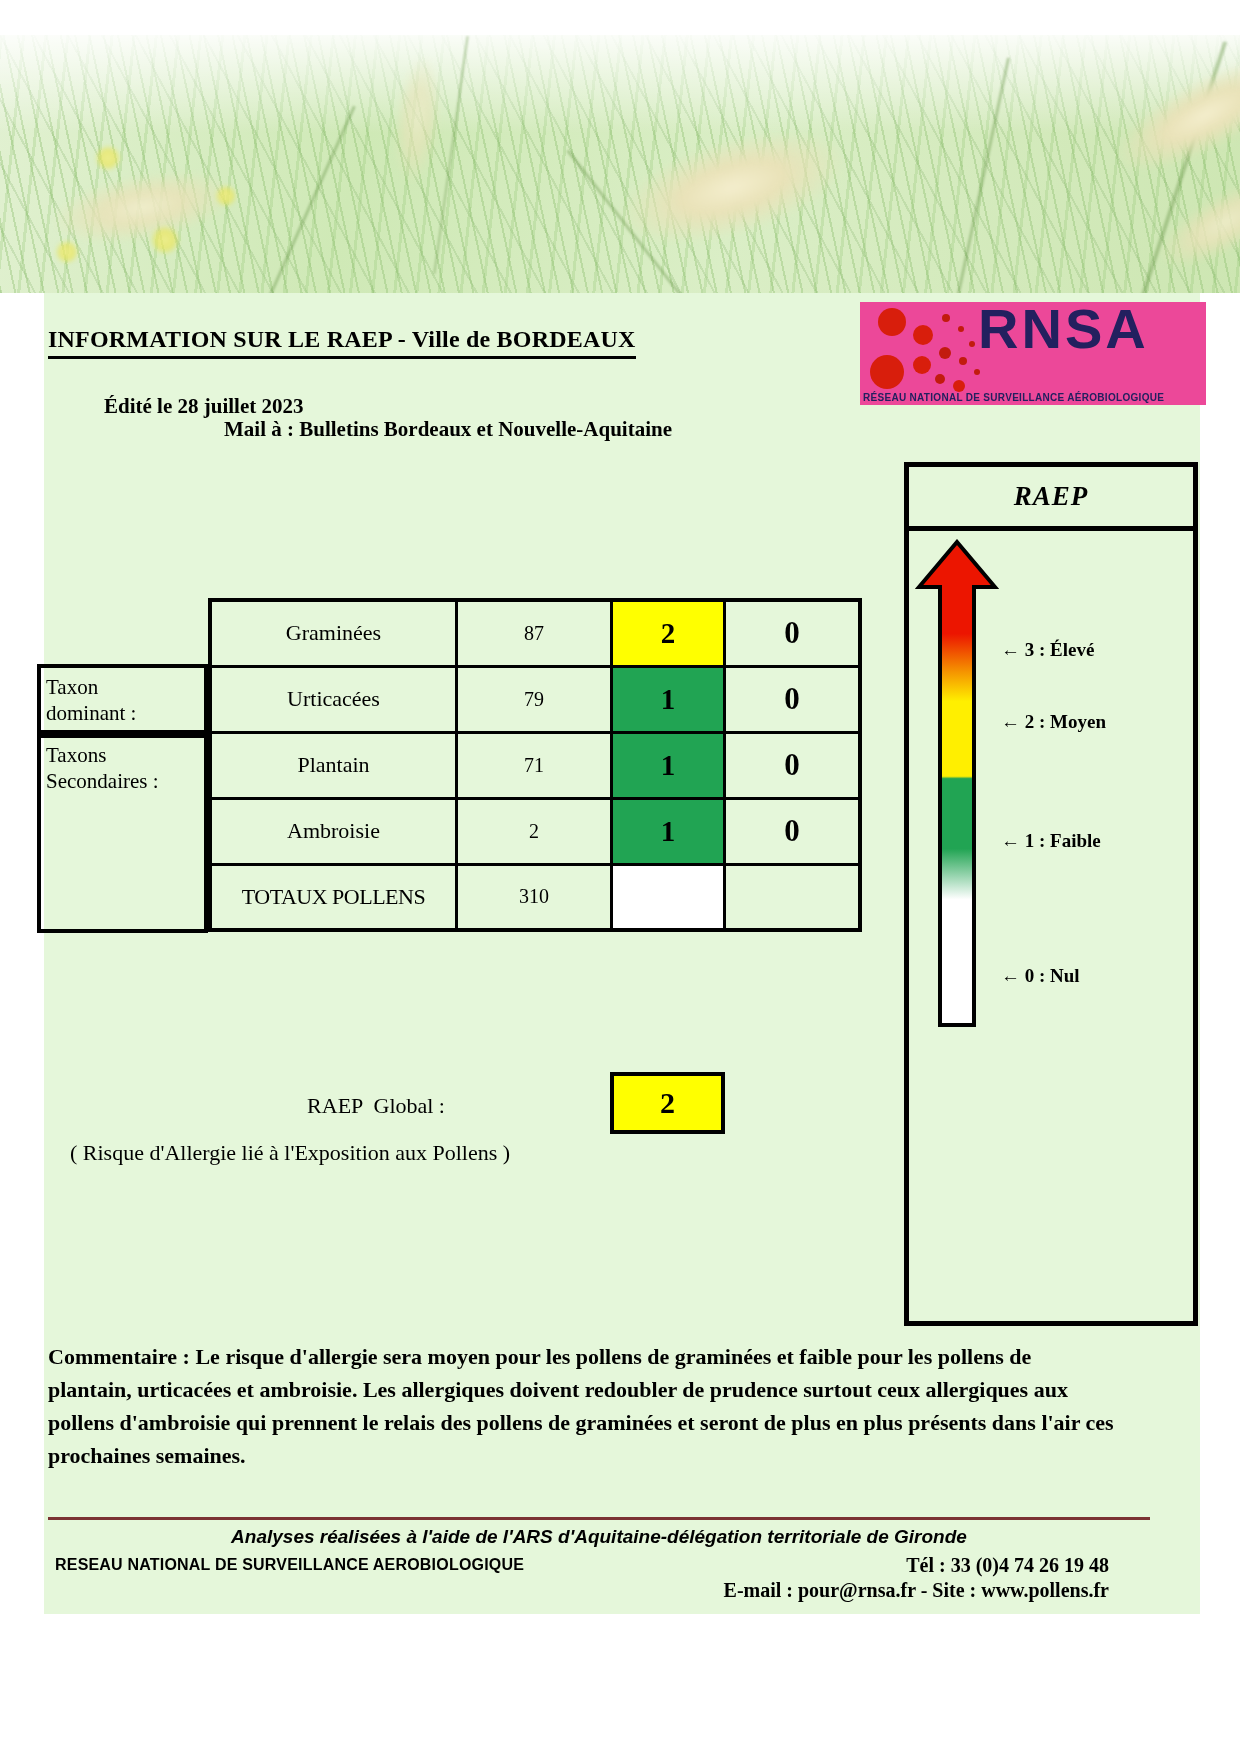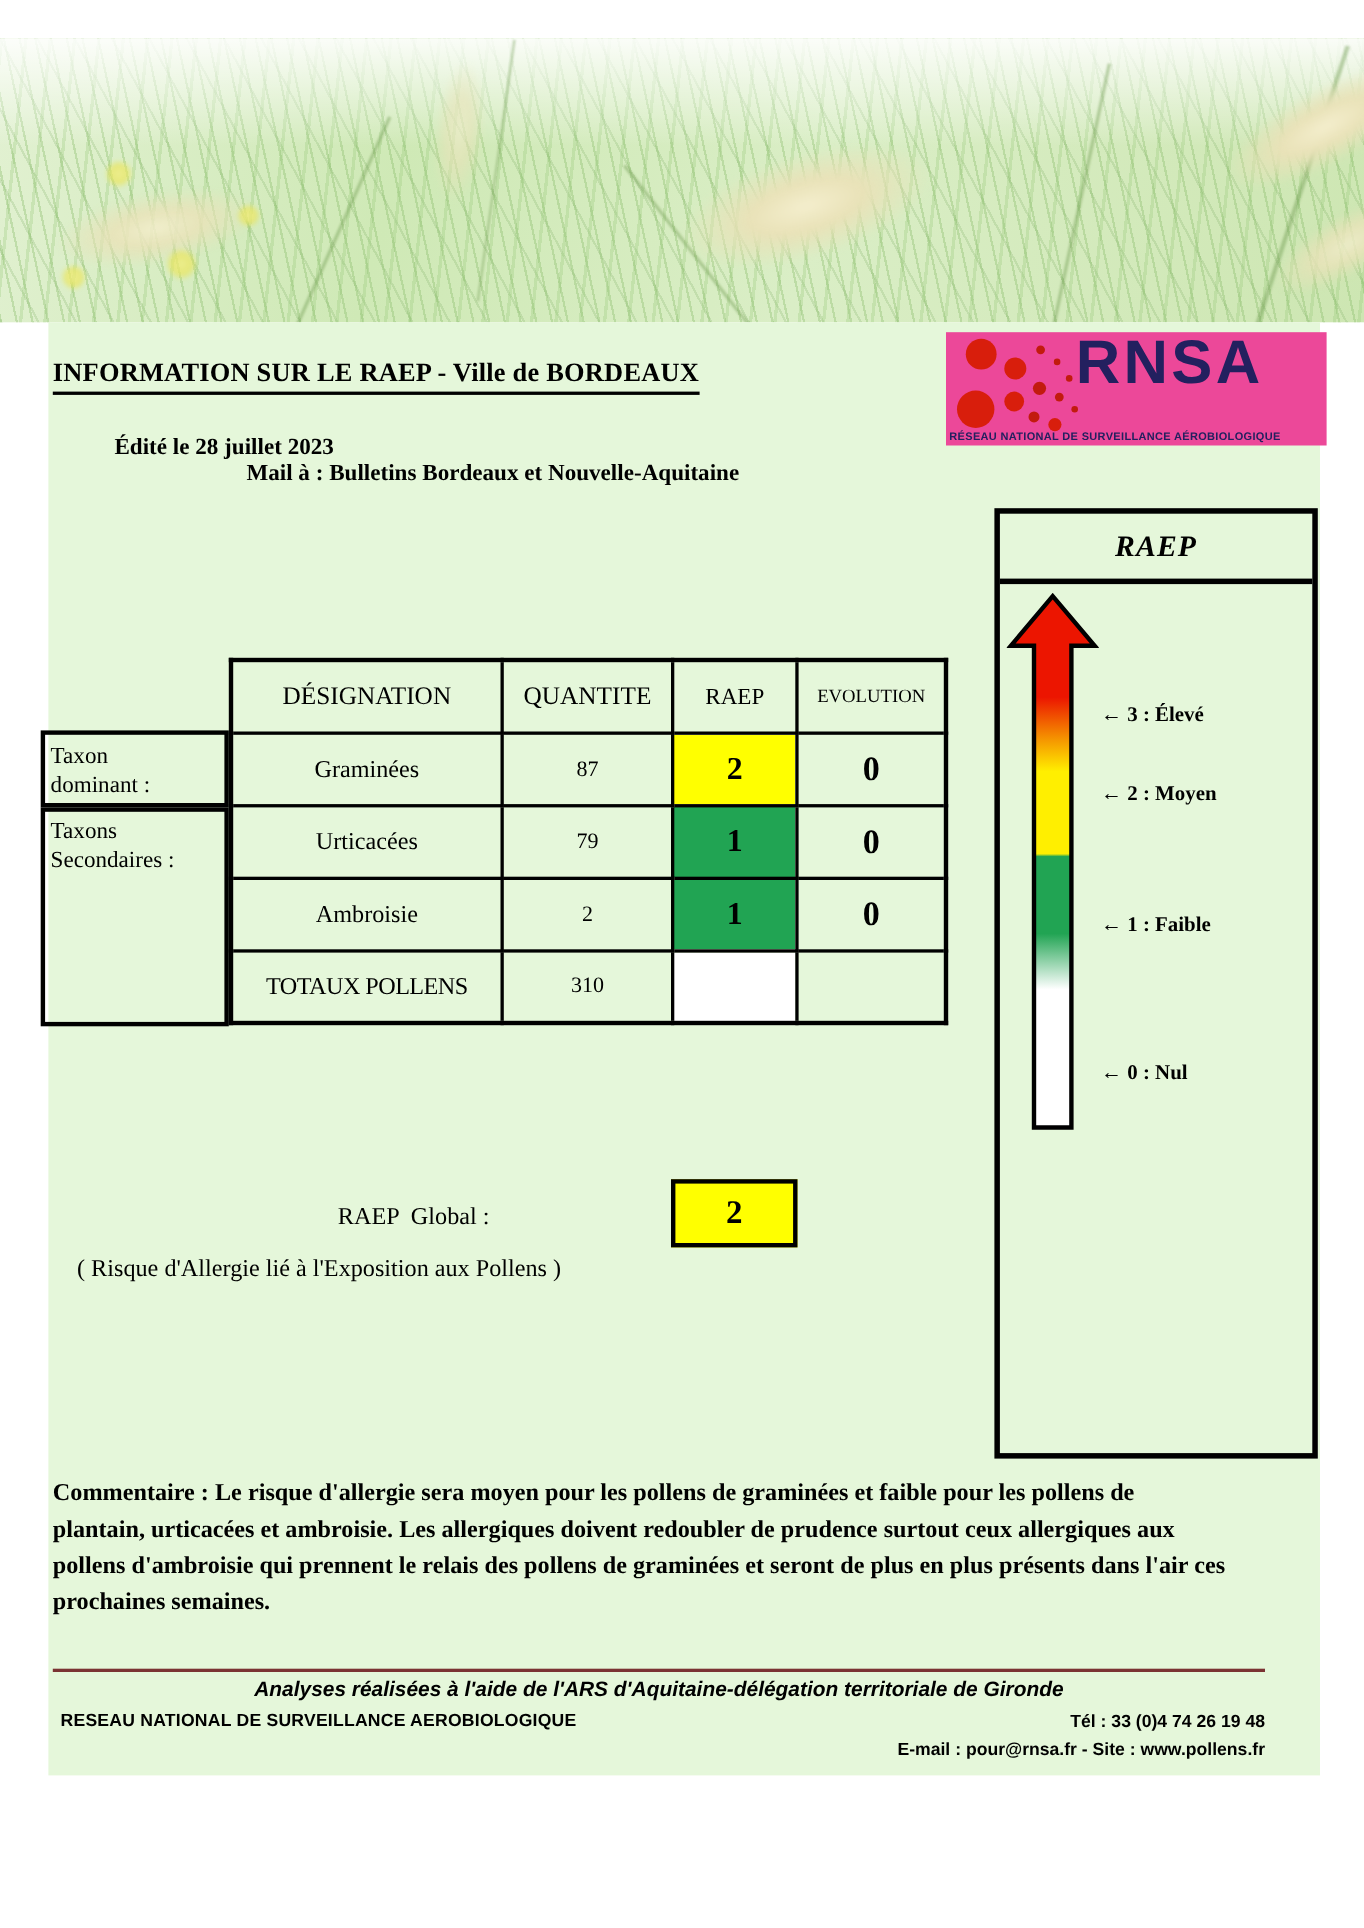--- a/index.html
+++ b/index.html
@@ -70,22 +70,22 @@
   .legend-label{position:absolute;left:92px;font-size:19px;font-weight:bold;white-space:nowrap;}
   #legend-l3{top:142px;margin-top:30px;} #legend-l2{top:244px;} #legend-l1{top:363px;} #legend-l0{top:498px;}
 
   
   #comment{left:48px;top:1340px;width:1066px;font-size:22px;font-weight:bold;line-height:33px;}
   #footer-line{left:48px;top:1517px;width:1102px;height:3px;background:#7b3333;}
   #analyses{left:48px;top:1526px;width:1102px;text-align:center;font-family:"Liberation Sans",sans-serif;
             font-size:19px;font-weight:bold;font-style:italic;}
   #org-name{left:55px;top:1556px;font-family:"Liberation Sans",sans-serif;font-size:16px;font-weight:bold;
             letter-spacing:.2px;}
-  #contact{left:700px;top:1553px;width:450px;text-align:right;font-family:Liberation Sans, sans-serif;
-           font-size:16px;font-weight:bold;line-height:25px;}
+  #contact{left:659px;top:1553px;width:450px;text-align:right;font-family:Liberation Serif, serif;
+           font-size:20px;font-weight:bold;line-height:25px;}
 </style>
 </head>
 <body>
 
 <div id="page">
 
   <div id="banner">
     <div class="blade" style="left:300px;top:60px;width:3px;height:260px;transform:rotate(24deg);"></div>
     <div class="blade" style="left:640px;top:90px;width:3px;height:240px;transform:rotate(-38deg);"></div>
     <div class="blade" style="left:980px;top:20px;width:3px;height:260px;transform:rotate(12deg);"></div>
@@ -127,35 +127,35 @@
     <div id="logo-sub">RÉSEAU NATIONAL DE SURVEILLANCE AÉROBIOLOGIQUE</div>
   </div>
 
   <div class="group-box" id="group-dominant">Taxon
 dominant :</div>
   <div class="group-box" id="group-secondary">Taxons
 Secondaires :</div>
 
   <table id="pollen-table">
     <tbody>
-        <tr>
-      <td class="c-des hdr-des">DÉSIGNATION</td>
-      <td class="c-qty hdr-qty">QUANTITE</td>
-      <td class="c-raep hdr-raep">RAEP</td>
-      <td class="c-evo hdr-evo">EVOLUTION</td>
-    </tr>
     <tr>
       <td class="c-des cell-name">Graminées</td>
       <td class="c-qty cell-qty">87</td>
       <td class="c-raep cell-raep" style="background-color: rgb(255, 255, 0);">2</td>
       <td class="c-evo cell-evo">0</td>
     </tr>
     <tr>
       <td class="c-des cell-name">Urticacées</td>
       <td class="c-qty cell-qty">79</td>
+      <td class="c-raep cell-raep" style="background-color: rgb(33, 164, 83);">1</td>
+      <td class="c-evo cell-evo">0</td>
+    </tr>
+    <tr>
+      <td class="c-des cell-name">Plantain</td>
+      <td class="c-qty cell-qty">71</td>
       <td class="c-raep cell-raep" style="background-color: rgb(33, 164, 83);">1</td>
       <td class="c-evo cell-evo">0</td>
     </tr>
     <tr>
       <td class="c-des cell-name">Ambroisie</td>
       <td class="c-qty cell-qty">2</td>
       <td class="c-raep cell-raep" style="background-color: rgb(33, 164, 83);">1</td>
       <td class="c-evo cell-evo">0</td>
     </tr>
     <tr>

